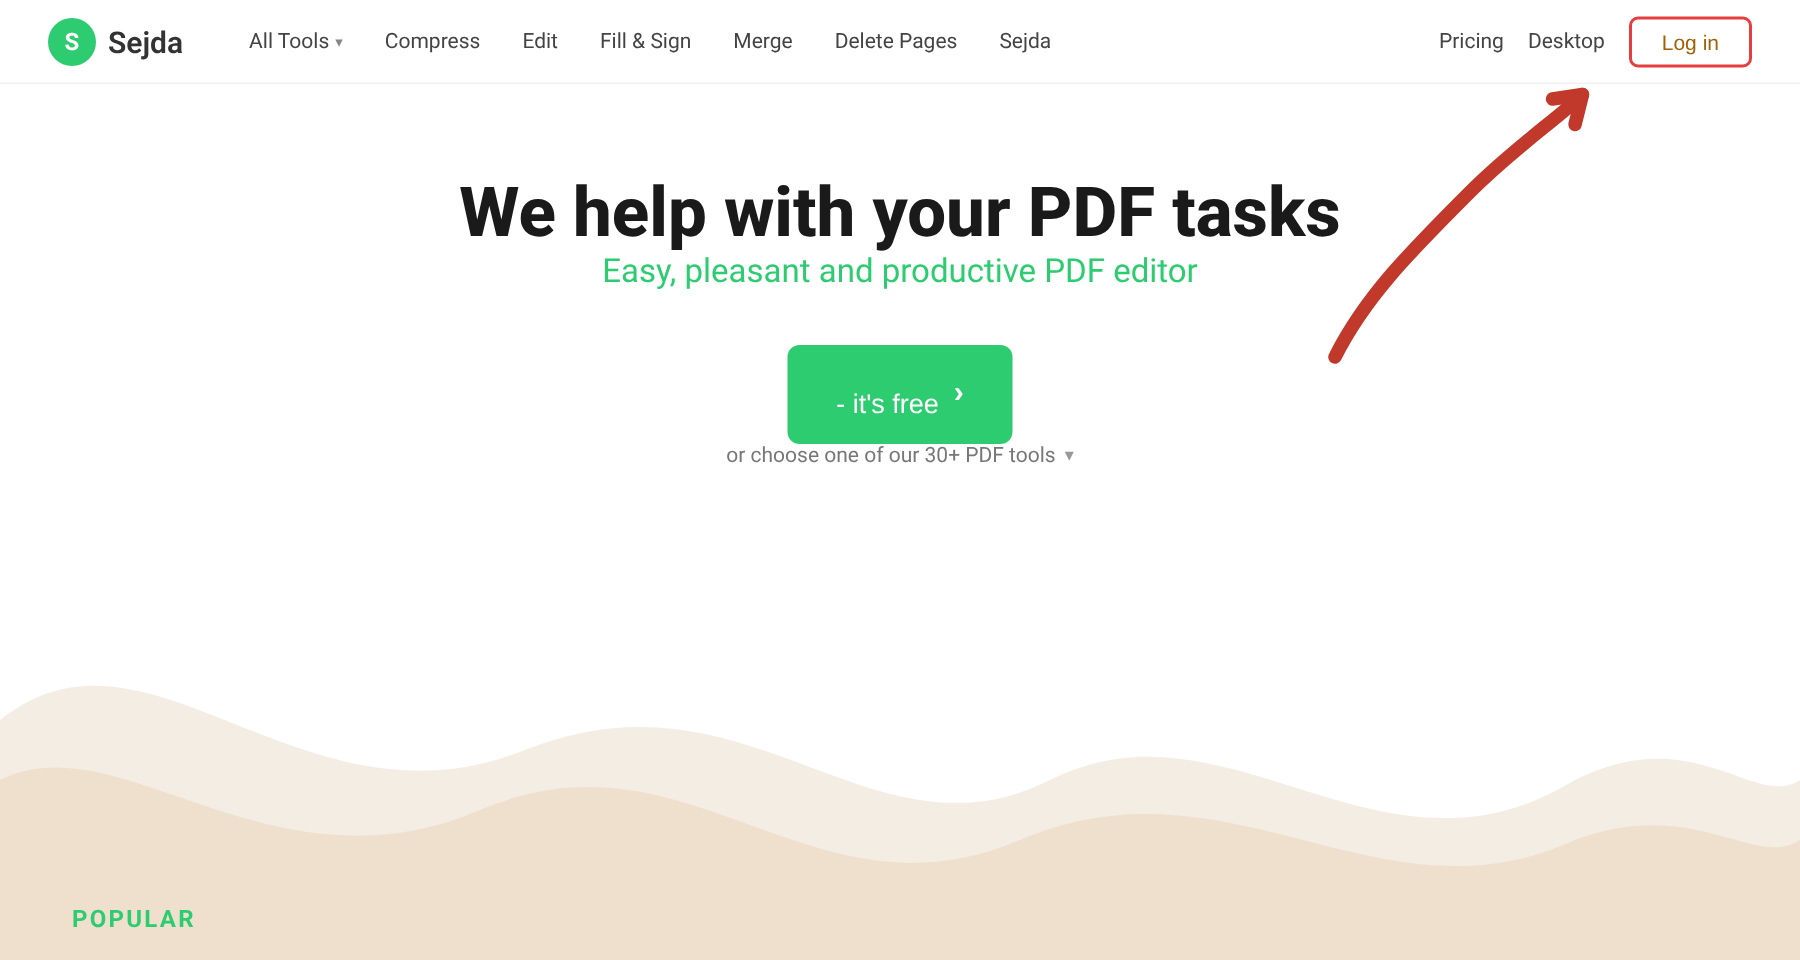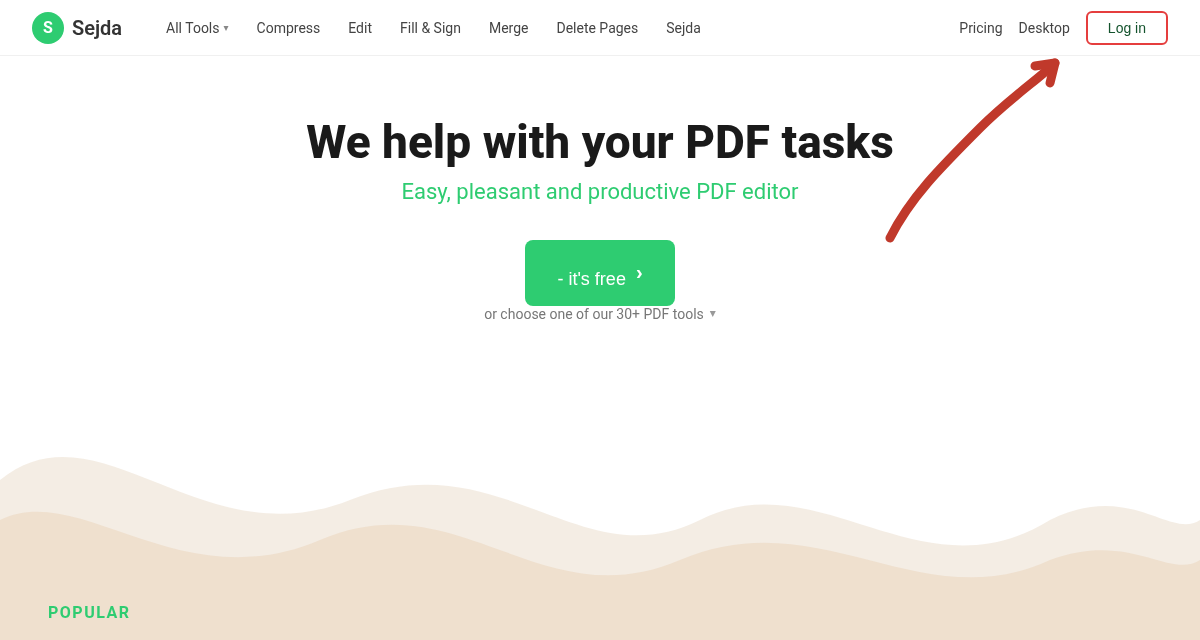--- a/index.html
+++ b/index.html
@@ -75,21 +75,21 @@
       gap: 16px;
     }
     .nav-right-link {
       font-size: 14px;
       color: #444;
       cursor: pointer;
     }
     .login-btn {
       padding: 7px 20px;
       font-size: 14px;
-      color: #14532d;
+      color: #a16207;
       border: 2px solid #e53e3e;
       border-radius: 6px;
       cursor: pointer;
       background: #fff;
       font-weight: 500;
     }
 
     
     .hero {
       display: flex;
@@ -102,21 +102,20 @@
     .hero-title {
       font-size: 46px;
       font-weight: 800;
       color: #1a1a1a;
       text-align: center;
       line-height: 1.15;
     }
     .hero-subtitle {
       font-size: 22px;
       color: #2ecc71;
-      margin-top: 10px;
       text-align: center;
       font-weight: 400;
     }
     .cta-btn {
       margin-top: 36px;
       background: #2ecc71;
       color: #fff;
       border: none;
       border-radius: 8px;
       padding: 16px 32px;

